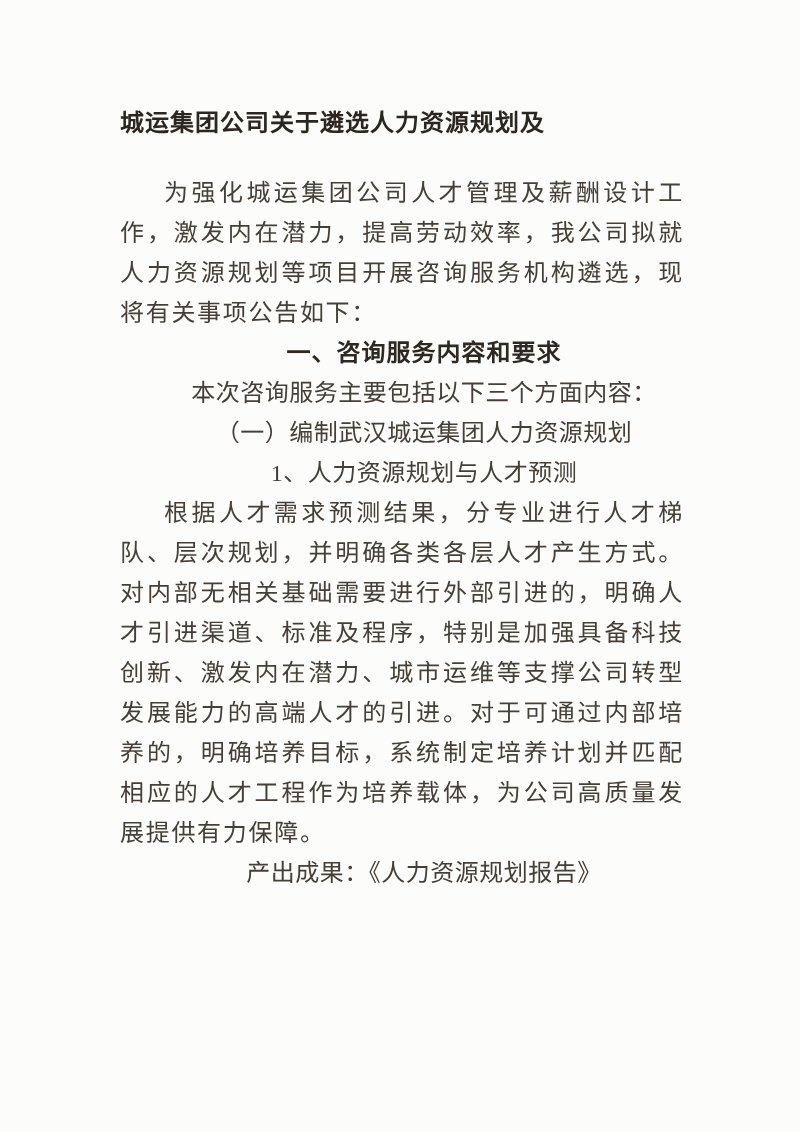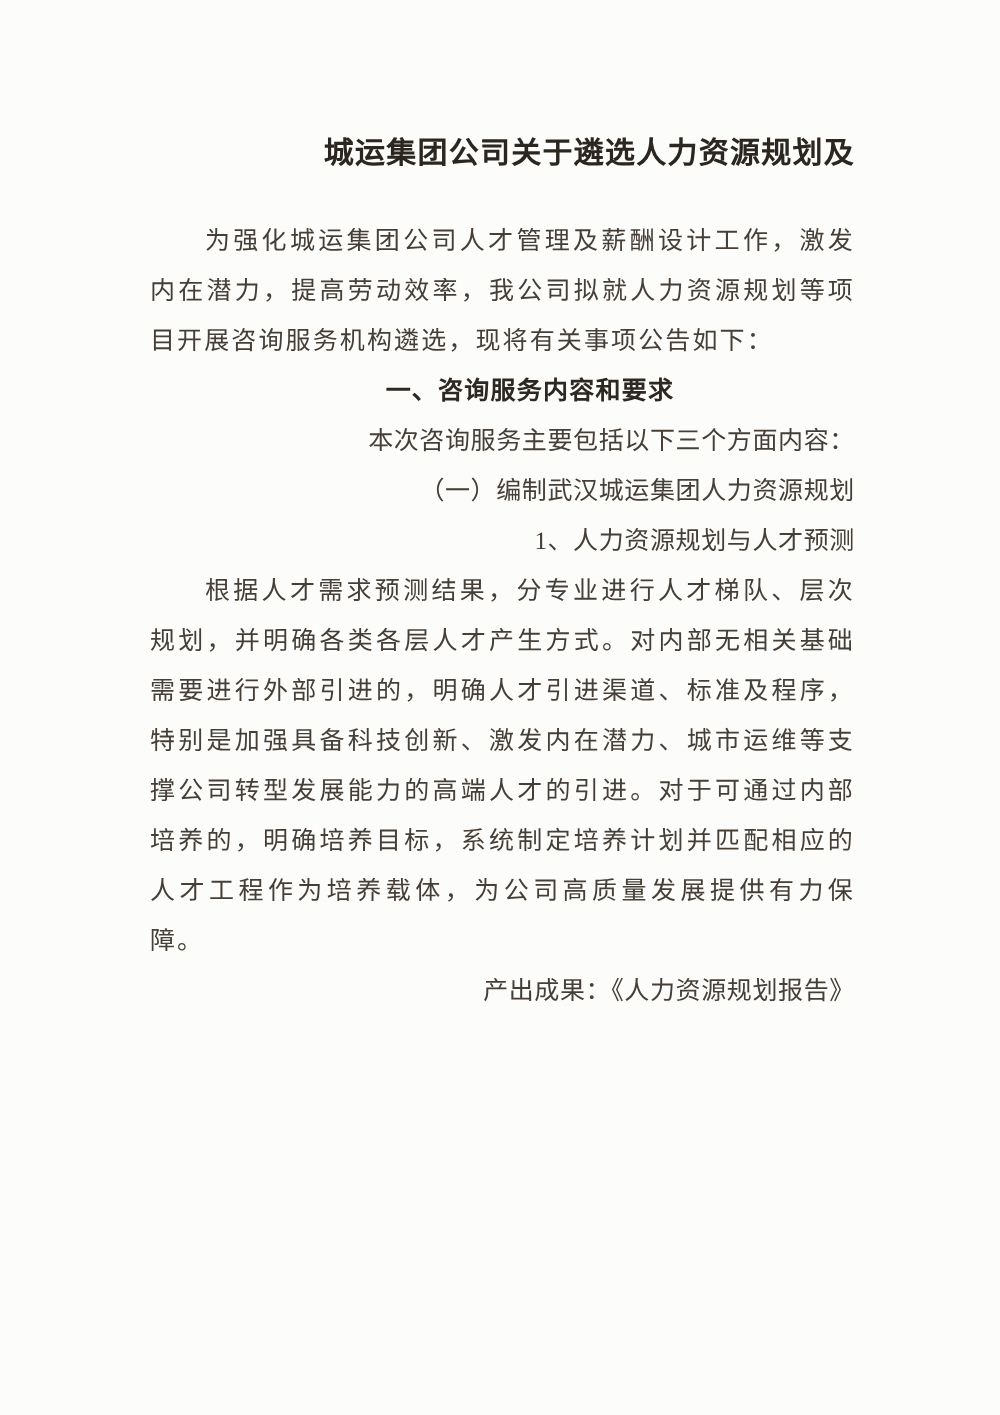--- a/index.html
+++ b/index.html
@@ -21,50 +21,50 @@
     background:var(--bg);
     overflow:hidden;
     box-sizing:border-box;
   }
   .doc{
     box-sizing:content-box;
     padding:102px 116px 0 120px; 
     width:564px;
   }
   .doc-title{
-    text-align:right;
+    text-align:left;
     color:var(--title-color);
     font-size:24px;
     font-weight:bold;
     line-height:43px;
     letter-spacing:1px;
     margin:0 0 28px 0;
   }
   .doc-body p{
     margin:0;
-    font-size:20px;
+    font-size:24px;
     line-height:40px;
     color:var(--body-color);
     text-indent:44px;
     text-align:justify;
     text-justify:inter-ideograph;
   }
   .doc-body p.body{
     letter-spacing:1.7px;
   }
   .doc-body p.heading{
     font-family:"Liberation Sans","DejaVu Sans",sans-serif;
     font-weight:bold;
     color:var(--heading-color);
     letter-spacing:1px;
     text-align:center;
   }
   .doc-body p.sub{
     letter-spacing:0.5px;
-    text-align:right;
+    text-align:center;
   }
 </style>
 </head>
 <body>
 
 <div class="page">
   <div class="doc">
     <h1 class="doc-title">
       <span>城运集团公司关于遴选人力资源规划及</span><br>
     </h1>

